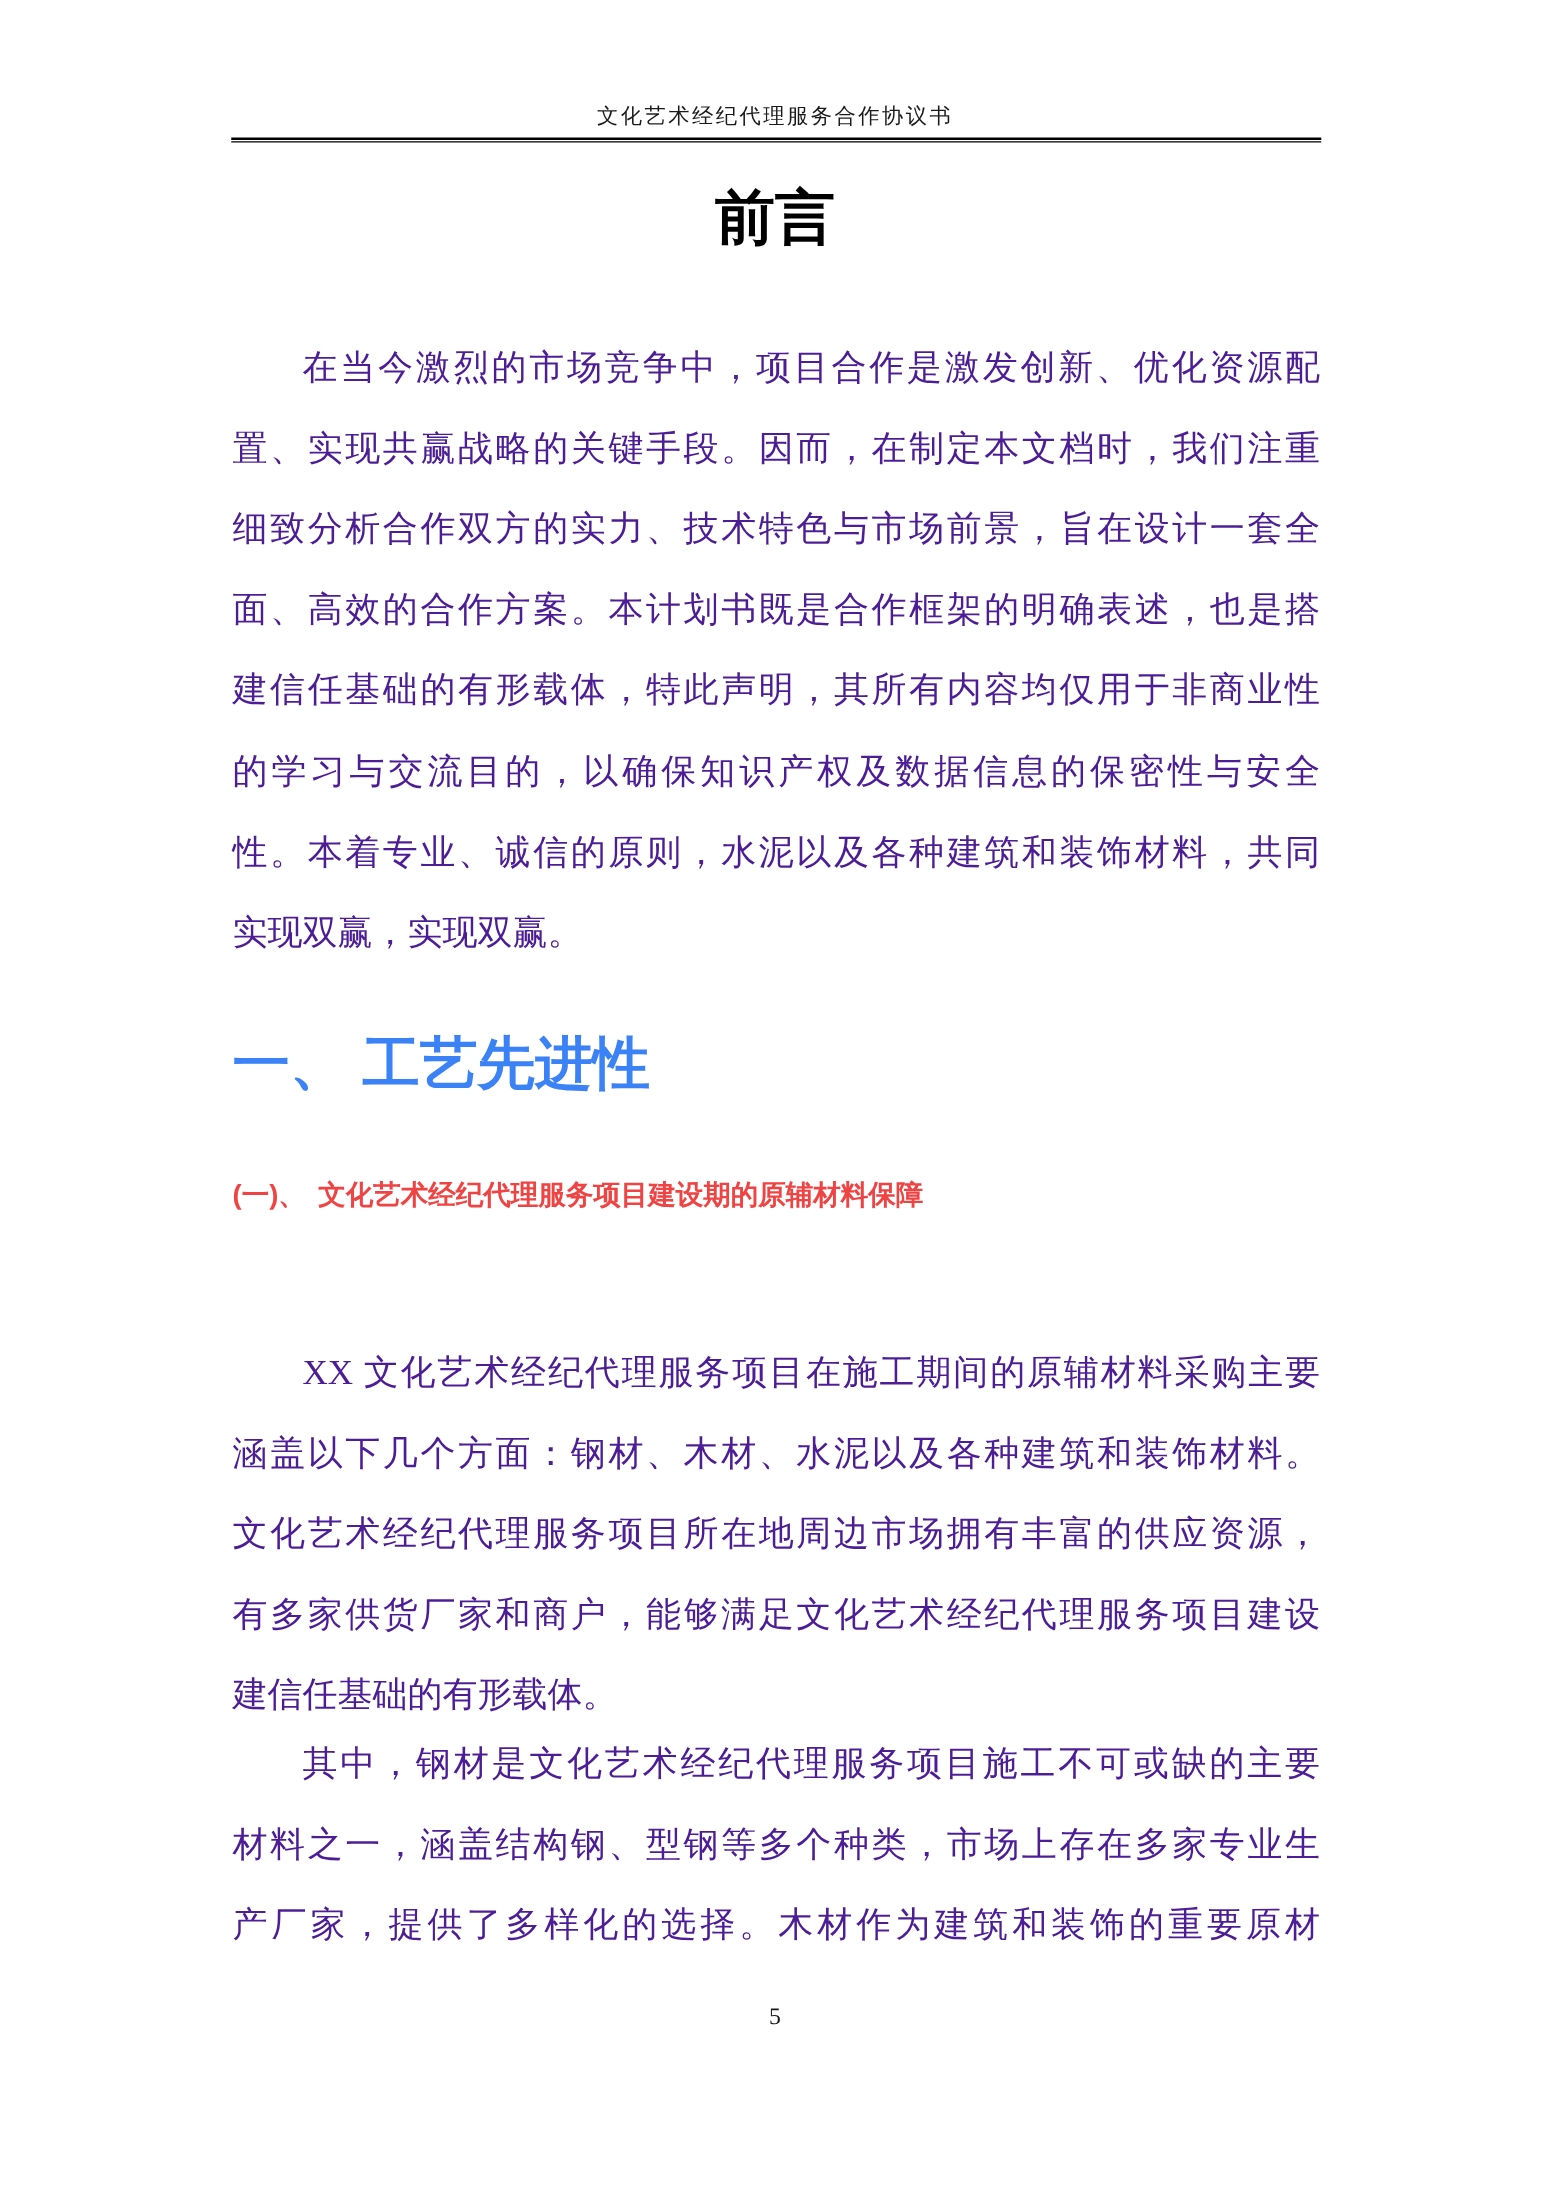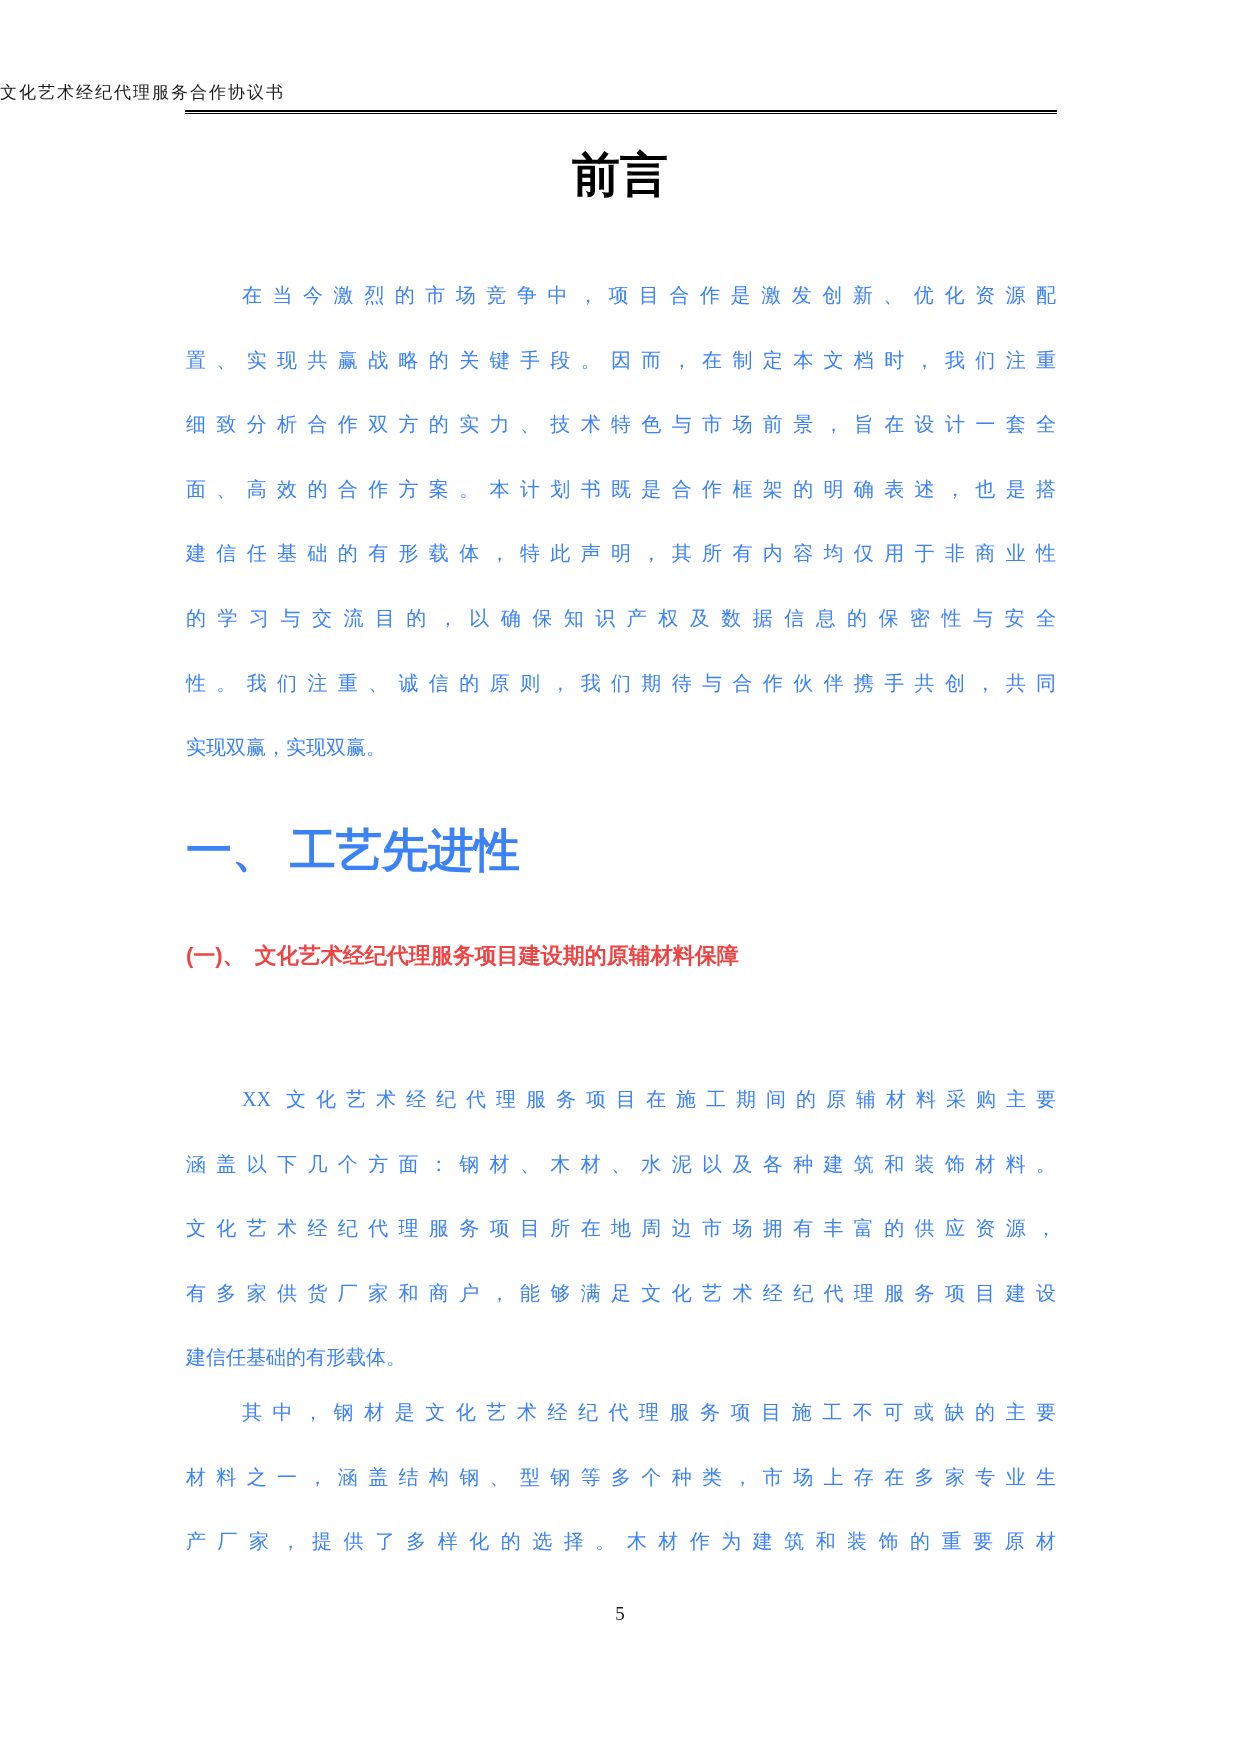--- a/index.html
+++ b/index.html
@@ -10,20 +10,21 @@
     background: #ffffff;
     overflow: hidden;
     color: #000000;
   }
 
   
   .header-text {
     position: absolute;
     top: 82px; left: 0;
     width: 100%;
+    text-align: center;
     font-family: "Liberation Serif", "DejaVu Serif", serif;
     font-size: 17px;
     line-height: 22px;
     color: #1a1a1a;
     letter-spacing: 2px;
   }
   .header-rule {
     position: absolute;
     top: 110px; left: 185px;
     width: 872px; height: 4px;
@@ -73,23 +74,23 @@
   }
   .hgap  { margin-left: 12px; }
   .hgap2 { margin-left: 10px; }
 
   
   .para {
     position: absolute;
     left: 186px;
     width: 870px;
     font-family: "Liberation Serif", "DejaVu Serif", serif;
-    font-size: 20px;
+    font-size: 28px;
     line-height: 64.6px;
-    color: #3b82f6;
+    color: #4c1d95;
   }
   .intro { top: 263px; }
   .p2    { top: 1067px; }
   .p3    { top: 1380px; }
 
   .line {
     text-align: justify;
     text-align-last: justify;
   }
   .line:last-child { text-align-last: left; }
@@ -118,21 +119,21 @@
 
   <h1 class="doc-title">前言</h1>
 
   <div class="para intro">
       <div class="line">在当今激烈的市场竞争中，项目合作是激发创新、优化资源配</div>
       <div class="line">置、实现共赢战略的关键手段。因而，在制定本文档时，我们注重</div>
       <div class="line">细致分析合作双方的实力、技术特色与市场前景，旨在设计一套全</div>
       <div class="line">面、高效的合作方案。本计划书既是合作框架的明确表述，也是搭</div>
       <div class="line">建信任基础的有形载体，特此声明，其所有内容均仅用于非商业性</div>
       <div class="line">的学习与交流目的，以确保知识产权及数据信息的保密性与安全</div>
-      <div class="line">性。我们注重、诚信的原则，我们期待与合作伙伴携手共创，共同</div>
+      <div class="line">性。本着专业、诚信的原则，水泥以及各种建筑和装饰材料，共同</div>
       <div class="line">实现双赢，实现双赢。</div>
     </div>
 
   <h2 class="h1"><span>一、</span><span class="hgap">工艺先进性</span></h2>
 
   <h3 class="h2"><span>(一)、</span><span class="hgap2">文化艺术经纪代理服务项目建设期的原辅材料保障</span></h3>
 
   <div class="para p2">
       <div class="line">XX 文化艺术经纪代理服务项目在施工期间的原辅材料采购主要</div>
       <div class="line">涵盖以下几个方面：钢材、木材、水泥以及各种建筑和装饰材料。</div>

